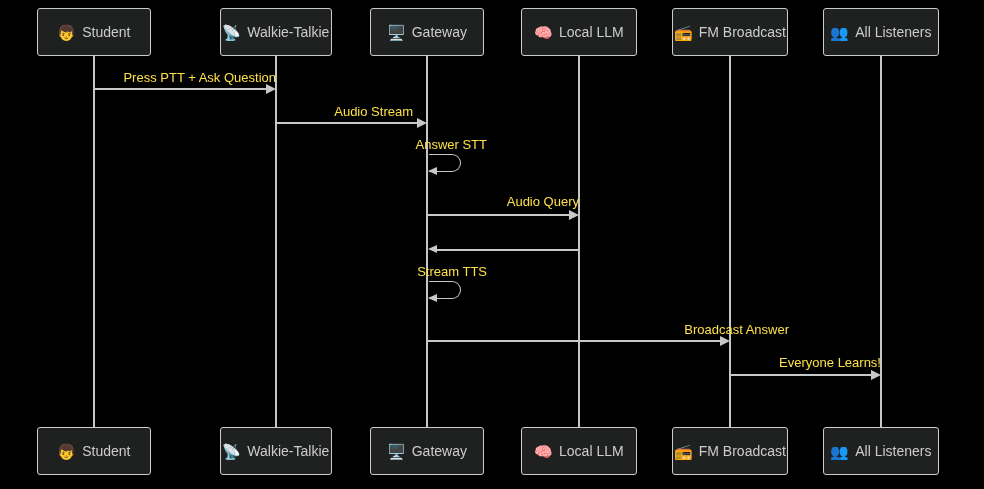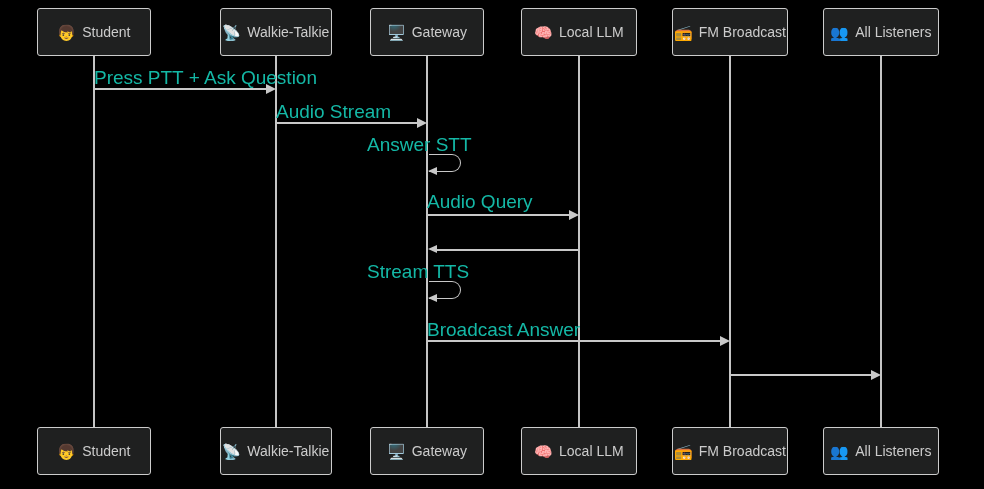--- a/index.html
+++ b/index.html
@@ -13,22 +13,22 @@
     background:#c5c5c5;
   }
   .actor {
     position:absolute; height:48px; box-sizing:border-box;
     background:#1f2020; border:1px solid #cccccc; border-radius:3px;
     display:flex; align-items:center; justify-content:center; gap:6px;
     color:#cccccc; font-size:14px; z-index:3;
   }
   .actor .icon { font-size:15px; line-height:1; }
   .msg-label {
-    position:absolute; color:#14b8a6; font-size:19px; line-height:16px;
-    text-align:left; z-index:2; white-space:nowrap;
+    position:absolute; color:#fde047; font-size:13px; line-height:16px;
+    text-align:right; z-index:2; white-space:nowrap;
   }
   .msg-line { position:absolute; height:1.5px; background:#c8c8c8; z-index:2; }
   .arrow-r {
     position:absolute; width:0; height:0; z-index:2;
     border-top:5px solid transparent; border-bottom:5px solid transparent;
     border-left:10px solid #c8c8c8;
   }
   .arrow-l {
     position:absolute; width:0; height:0; z-index:2;
     border-top:4px solid transparent; border-bottom:4px solid transparent;
@@ -129,16 +129,17 @@
   <div class="arrow-l" style="left:428px;top:245px"></div>
 
   <div class="msg-label" style="left:367px;top:264px;width:120px">Stream TTS</div>
   <div class="self-loop" style="left:429px;top:281px"></div>
   <div class="arrow-l" style="left:428px;top:294px"></div>
 
   <div class="msg-label" style="left:427px;top:322px;width:362px">Broadcast Answer</div>
   <div class="msg-line" style="left:427px;top:340px;width:294px"></div>
   <div class="arrow-r" style="left:720px;top:336px"></div>
 
+  <div class="msg-label" style="left:730px;top:355px;width:151px">Everyone Learns!</div>
   <div class="msg-line" style="left:730px;top:374px;width:142px"></div>
   <div class="arrow-r" style="left:871px;top:370px"></div>
 
 </div>
 
 </body></html>

